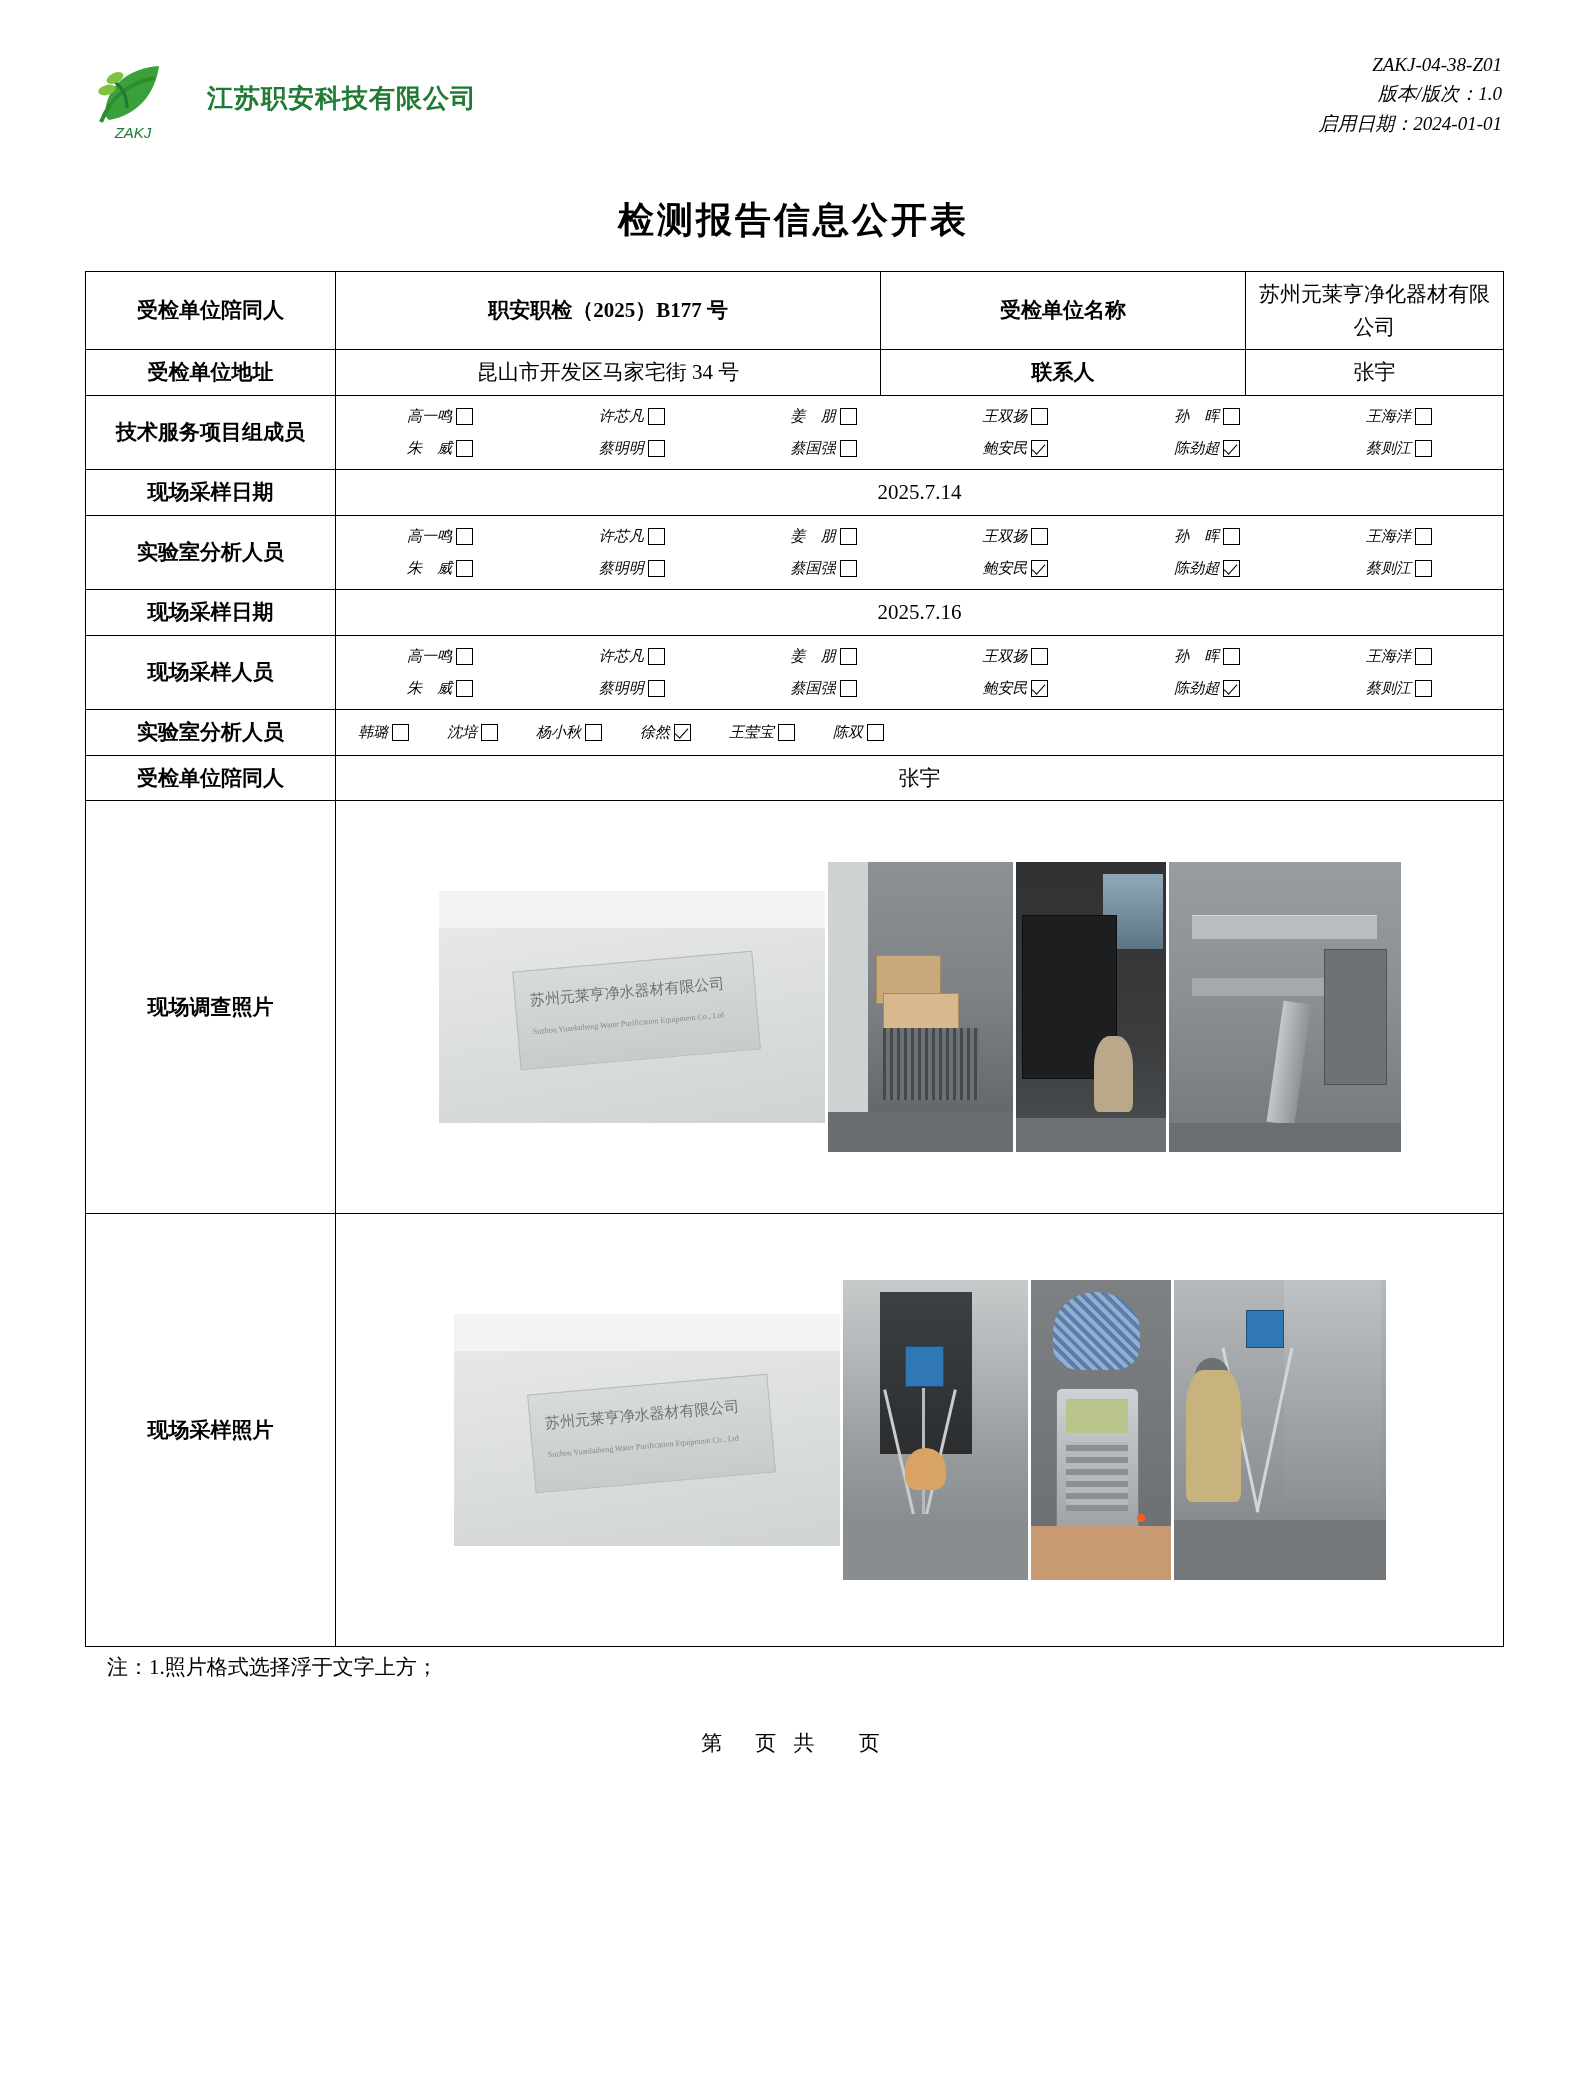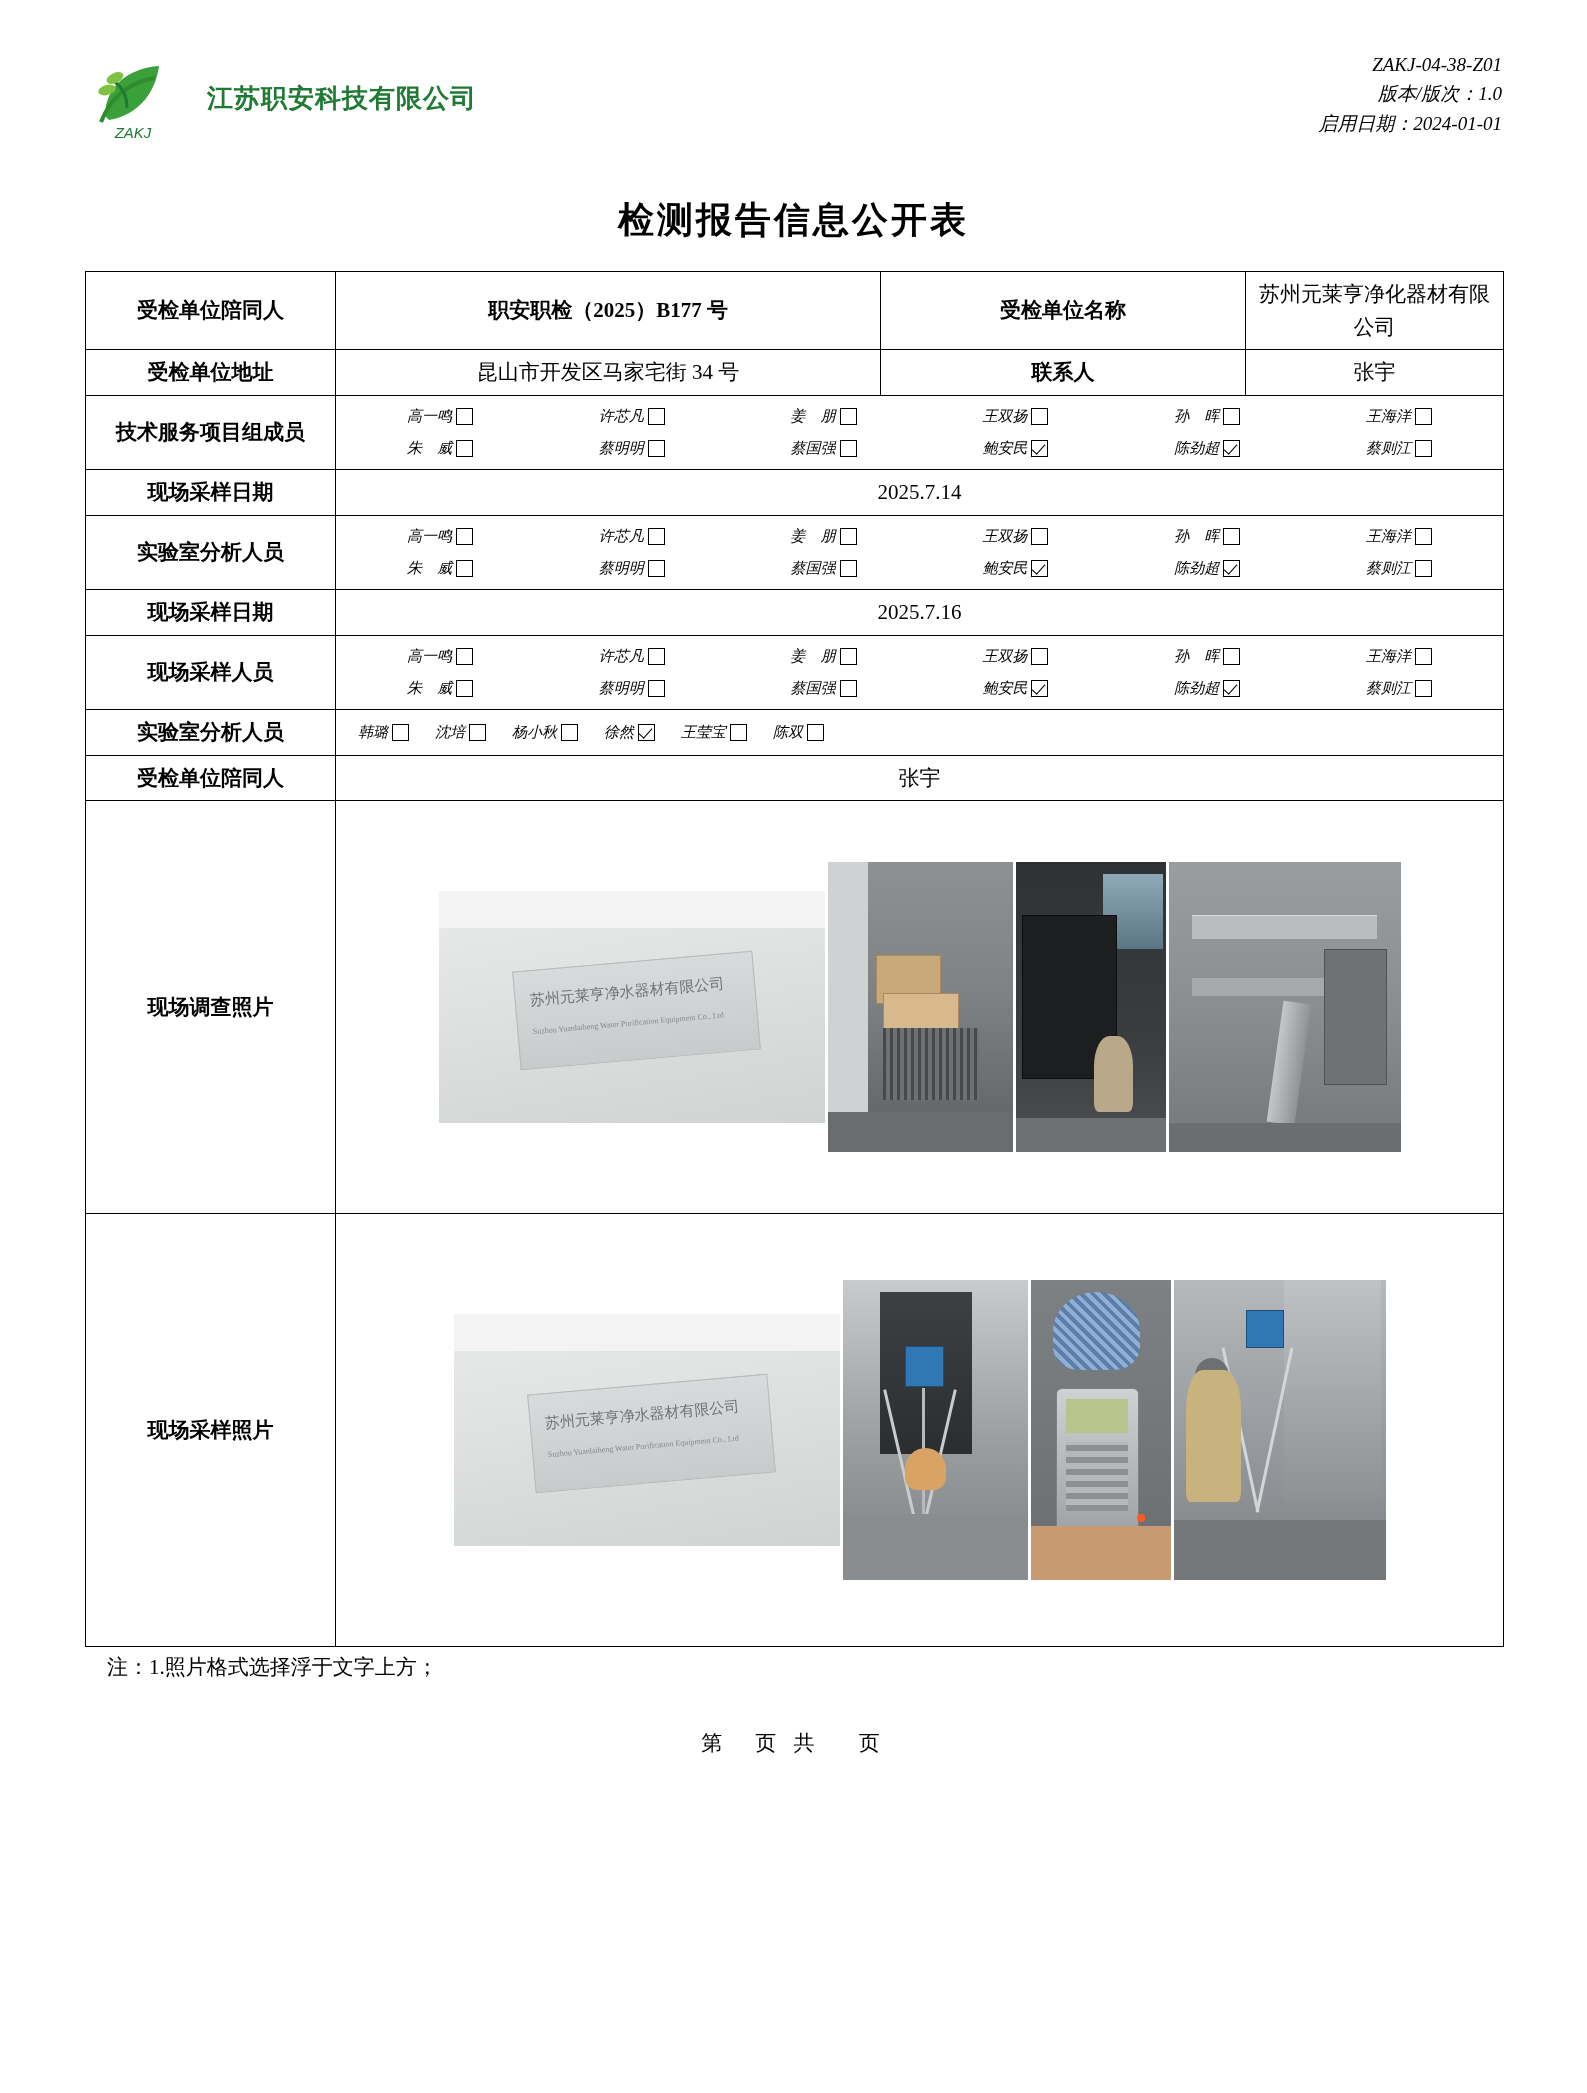--- a/index.html
+++ b/index.html
@@ -125,21 +125,21 @@
     height: 12px;
     border: solid #000;
     border-width: 0 1.8px 1.8px 0;
     transform: rotate(42deg);
   }
 
   
   .inline-people {
     display: flex;
     align-items: center;
-    gap: 26px;
+    gap: 38px;
     padding-left: 16px;
     justify-content: flex-start;
   }
 
   
   .photo-cell {
     height: 400px;
     padding: 0;
   }
   .photo-strip {

